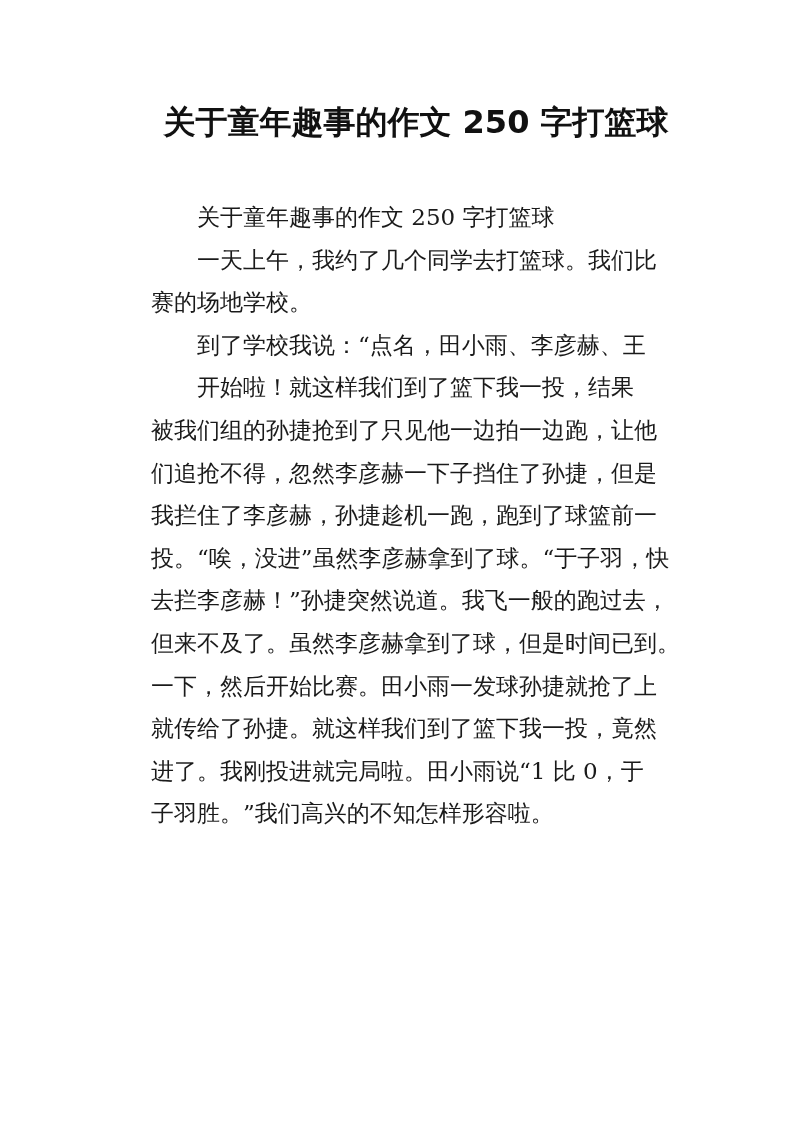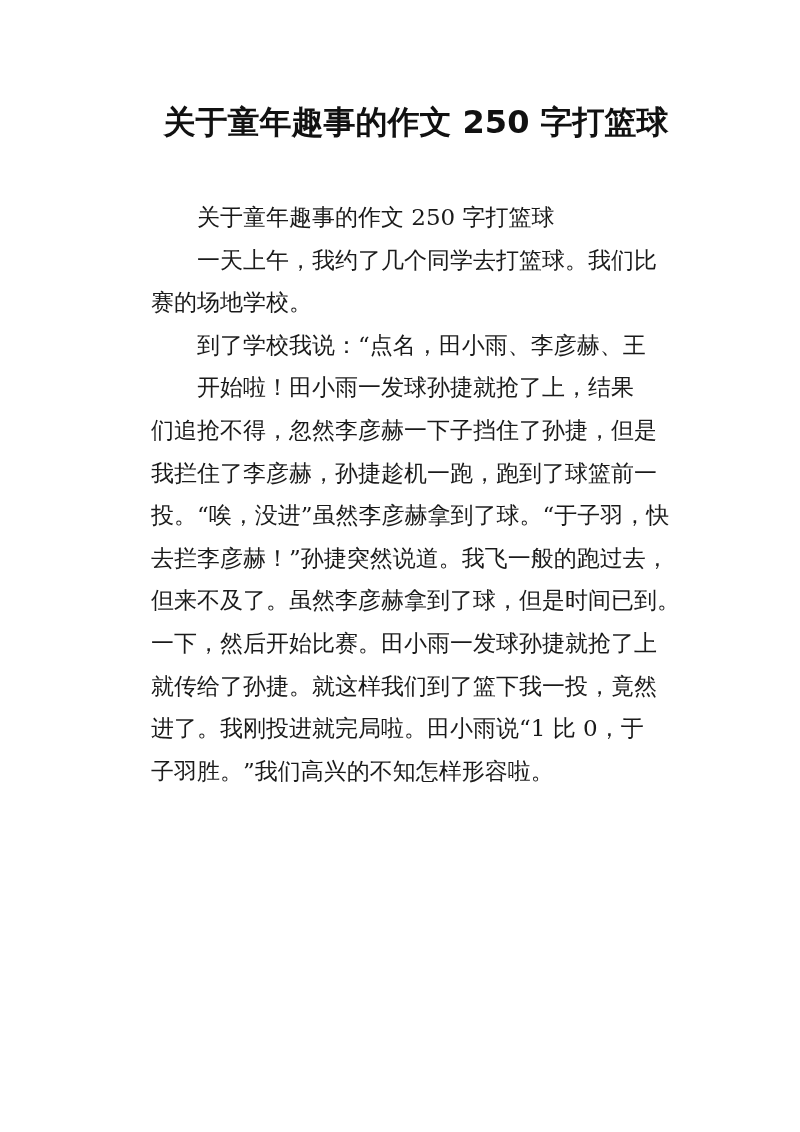--- a/index.html
+++ b/index.html
@@ -58,21 +58,22 @@
 <body>
 
 <div class="page">
   <div class="doc-title">关于童年趣事的作文 250 字打篮球</div>
 
   <div class="body-text">
     <span class="line indent">关于童年趣事的作文 250 字打篮球</span>
     <span class="line indent">一天上午，我约了几个同学去打篮球。我们比</span>
     <span class="line">赛的场地学校。</span>
     <span class="line indent">到了学校我说：“点名，田小雨、李彦赫、王</span>
-    <span class="line indent">开始啦！田小雨一发球孙捷就抢了上，结果</span>
+    <span class="line indent">开始啦！就这样我们到了篮下我一投，结果</span>
+    <span class="line">被我们组的孙捷抢到了只见他一边拍一边跑，让他</span>
     <span class="line">们追抢不得，忽然李彦赫一下子挡住了孙捷，但是</span>
     <span class="line">我拦住了李彦赫，孙捷趁机一跑，跑到了球篮前一</span>
     <span class="line">投。“唉，没进”虽然李彦赫拿到了球。“于子羽，快</span>
     <span class="line">去拦李彦赫！”孙捷突然说道。我飞一般的跑过去，</span>
     <span class="line">但来不及了。虽然李彦赫拿到了球，但是时间已到。</span>
     <span class="line">一下，然后开始比赛。田小雨一发球孙捷就抢了上</span>
     <span class="line">就传给了孙捷。就这样我们到了篮下我一投，竟然</span>
     <span class="line">进了。我刚投进就完局啦。田小雨说“1 比 0，于</span>
     <span class="line">子羽胜。”我们高兴的不知怎样形容啦。</span>
   </div>

